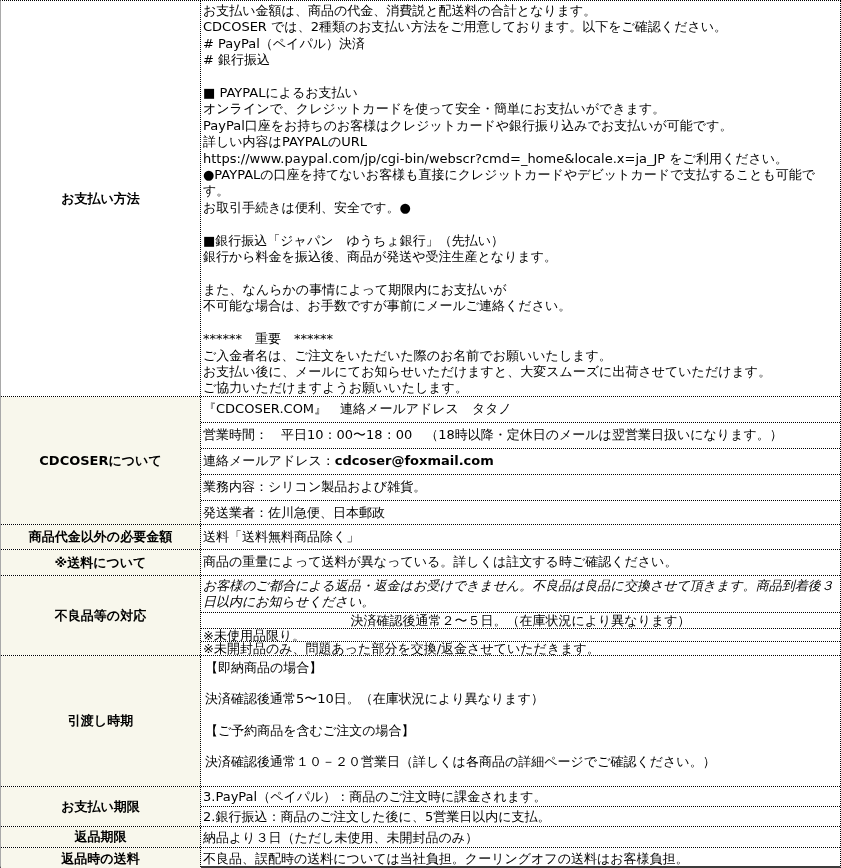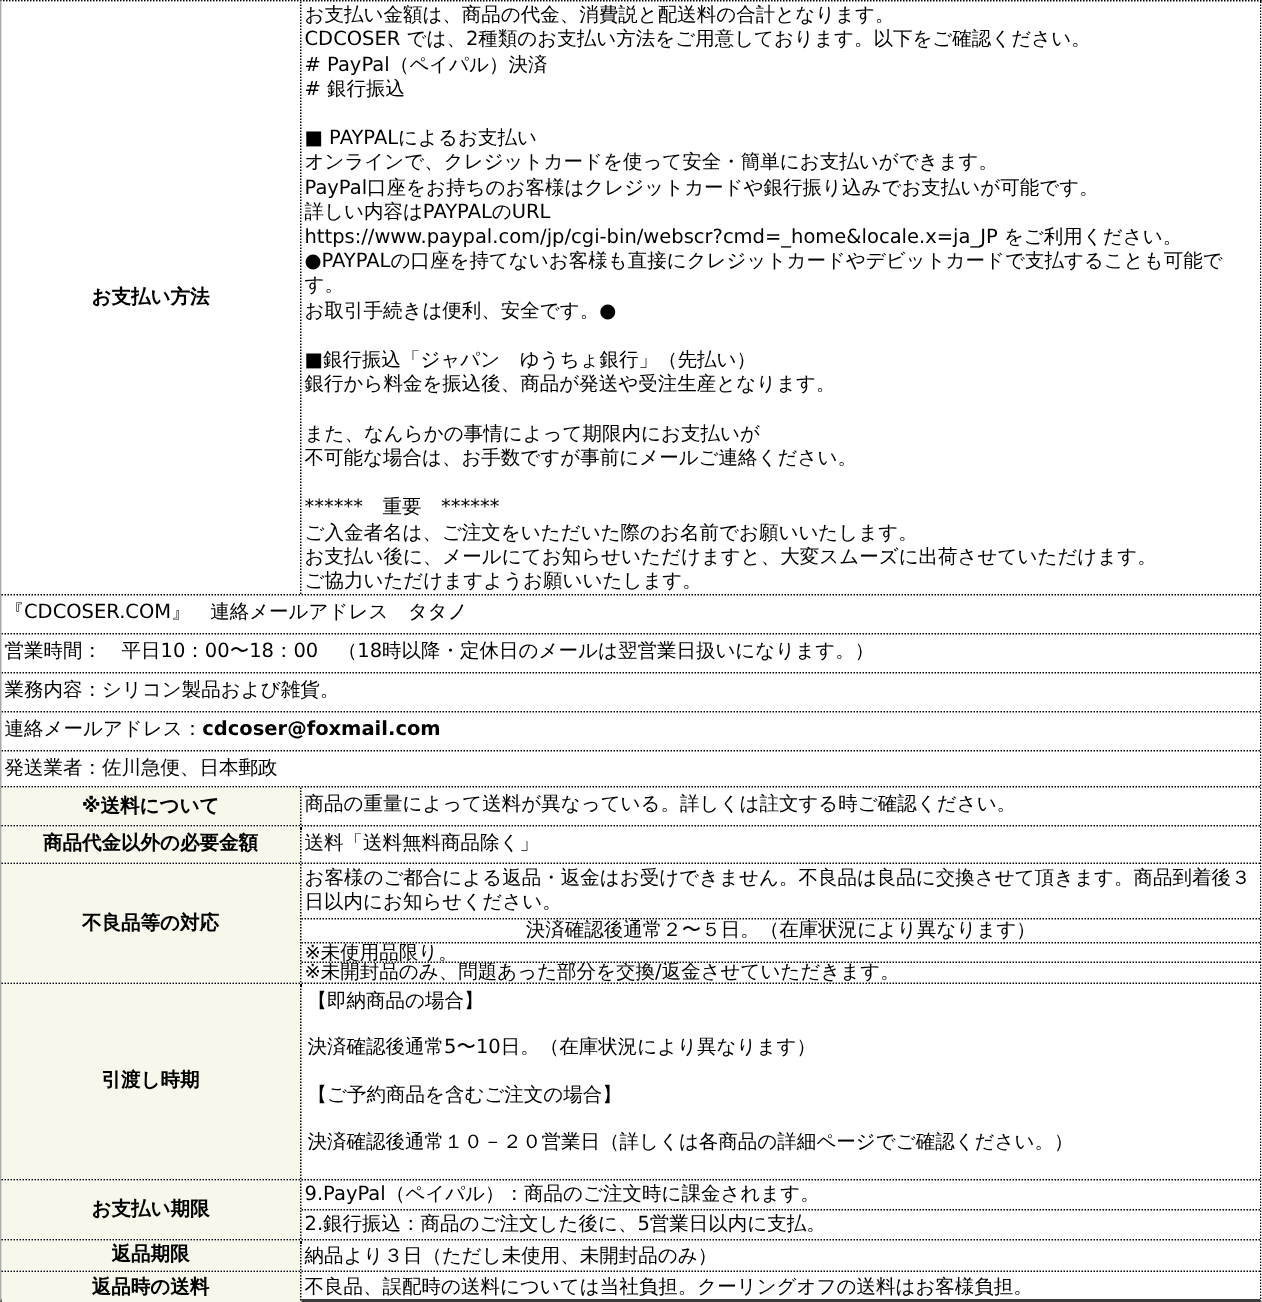--- a/index.html
+++ b/index.html
@@ -22,21 +22,21 @@
     font-weight:bold;text-align:center;line-height:16px;padding:0 16px;
   }
   .label-white{background:#ffffff;}
   .row-content{flex:1;min-width:0;box-sizing:border-box;display:flex;flex-direction:column;}
   .pre{white-space:pre-wrap;word-break:break-all;}
   .pad{padding:2px 2px 0 2px;line-height:16.4px;}
   .sub-row{box-sizing:border-box;border-bottom:1px dotted #000;overflow:hidden;line-height:16px;padding:4px 2px 0 2px;}
   .sub-row:last-child{border-bottom:none;flex:1;}
   .h396{height:396px;} .h128{height:128px;} .h25{height:25px;} .h26{height:26px;}
   .h80{height:80px;} .h131{height:131px;} .h40{height:40px;justify-content:flex-end;} .h21{height:21px;}
-  .s26{height:26px;} .s37{height:37px;padding-top:2px;line-height:15.5px;}
+  .s26{height:26px;} .s37{height:37px;padding-top:2px;line-height:15.5px;font-style:italic;}
   .s16{height:16px;padding:1px 2px 0 2px;line-height:14px;text-align:center;}
   .s13{height:13px;padding:0 2px;line-height:13px;}
   .s20{height:20px;padding:2px 2px 0 2px;line-height:15px;}
   .single{padding:4px 2px 0 2px;line-height:16px;}
   .tight{padding:3px 2px 0 2px;line-height:15.5px;}
   .delivery-text{padding:4px 2px 0 4px;line-height:15.7px;}
   b{font-weight:bold;}
 </style>
 </head>
 <body>
@@ -66,50 +66,51 @@
 不可能な場合は、お手数ですが事前にメールご連絡ください。
 
 ******　重要　******
 ご入金者名は、ご注文をいただいた際のお名前でお願いいたします。
 お支払い後に、メールにてお知らせいただけますと、大変スムーズに出荷させていただけます。
 ご協力いただけますようお願いいたします。</div>
     </div>
   </div>
 
   <div class="row h128">
+    <div class="row-label">CDCOSERについて</div>
     <div class="row-content">
       <div class="sub-row s26">
         <span>『CDCOSER.COM』　連絡メールアドレス　タタノ</span>
       </div>
       <div class="sub-row s26">
         <span>営業時間：　平日10：00〜18：00　（18時以降・定休日のメールは翌営業日扱いになります。）</span>
       </div>
       <div class="sub-row s26">
-        <span>業務内容：シリコン製品および雑貨。</span>
+        <span>連絡メールアドレス：</span><b>cdcoser@foxmail.com</b>
       </div>
       <div class="sub-row s26">
-        <span>連絡メールアドレス：</span><b>cdcoser@foxmail.com</b>
+        <span>業務内容：シリコン製品および雑貨。</span>
       </div>
       <div class="sub-row">
         <span>発送業者：佐川急便、日本郵政</span>
       </div>
     </div>
   </div>
 
+  <div class="row h25">
+    <div class="row-label">商品代金以外の必要金額</div>
+    <div class="row-content">
+      <div class="single">送料「送料無料商品除く」</div>
+    </div>
+  </div>
+
   <div class="row h26">
     <div class="row-label">※送料について</div>
     <div class="row-content">
       <div class="single">商品の重量によって送料が異なっている。詳しくは註文する時ご確認ください。</div>
-    </div>
-  </div>
-
-  <div class="row h25">
-    <div class="row-label">商品代金以外の必要金額</div>
-    <div class="row-content">
-      <div class="single">送料「送料無料商品除く」</div>
     </div>
   </div>
 
   <div class="row h80">
     <div class="row-label">不良品等の対応</div>
     <div class="row-content">
       <div class="sub-row s37">
         <span>お客様のご都合による返品・返金はお受けできません。不良品は良品に交換させて頂きます。商品到着後３日以内にお知らせください。</span>
       </div>
       <div class="sub-row s16">
@@ -134,21 +135,21 @@
 【ご予約商品を含むご注文の場合】
 
 決済確認後通常１０－２０営業日（詳しくは各商品の詳細ページでご確認ください。）</div>
     </div>
   </div>
 
   <div class="row h40">
     <div class="row-label">お支払い期限</div>
     <div class="row-content">
       <div class="sub-row s20">
-        <span>9.PayPal（ペイパル）：商品のご注文時に課金されます。</span>
+        <span>3.PayPal（ペイパル）：商品のご注文時に課金されます。</span>
       </div>
       <div class="sub-row s20">
         <span>2.銀行振込：商品のご注文した後に、5営業日以内に支払。</span>
       </div>
     </div>
   </div>
 
   <div class="row h21">
     <div class="row-label">返品期限</div>
     <div class="row-content">

